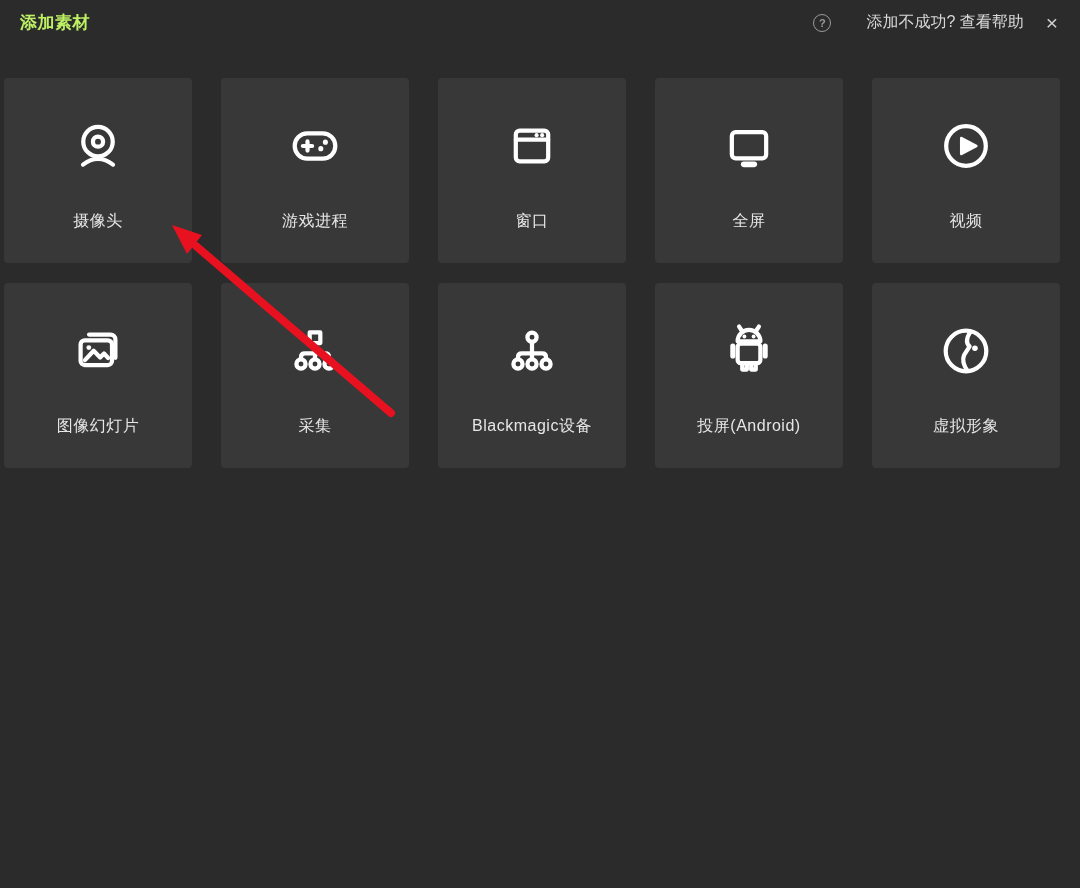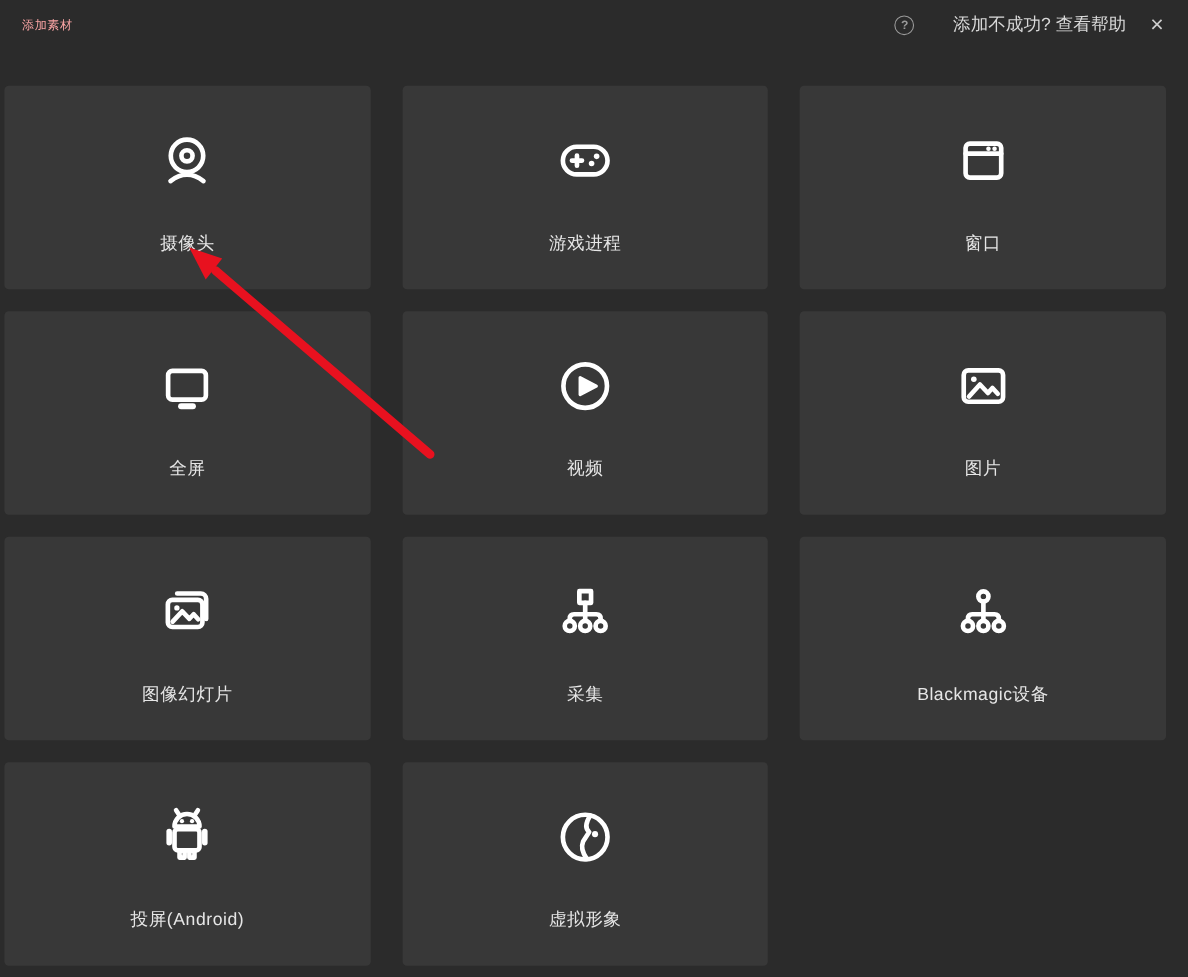--- a/index.html
+++ b/index.html
@@ -8,37 +8,37 @@
     background:#2b2b2b;
     font-family:"Liberation Sans","DejaVu Sans",sans-serif;
     position:relative;overflow:hidden;
     -webkit-font-smoothing:antialiased;
   }
   
   .header{
     height:45px;display:flex;align-items:center;
     padding:0 18px 0 20px;box-sizing:border-box;
   }
-  .title{font-size:11px;font-weight:400;color:#fca5a5;letter-spacing:.5px;}
+  .title{font-size:17px;font-weight:700;color:#bef264;letter-spacing:.5px;}
   .header-right{margin-left:auto;display:flex;align-items:center;}
   .help-group{display:flex;align-items:center;gap:7px;cursor:pointer;}
   .help-circle{
     width:16px;height:16px;border:1.4px solid #9a9a9a;border-radius:50%;
     color:#9a9a9a;font-size:11px;line-height:16px;text-align:center;
     font-weight:700;flex:0 0 auto;
   }
   .help-text{font-size:16px;color:#d8d8d8;margin-left:28px;}
   .close-btn{
     margin-left:18px;color:#cfcfcf;font-size:21px;line-height:21px;
     cursor:pointer;font-weight:400;padding:2px 4px;
   }
   
   .grid{
     position:absolute;left:4px;right:20px;top:78px;
-    display:grid;grid-template-columns:repeat(3,1fr);
+    display:grid;grid-template-columns:repeat(5,1fr);
     gap:20px 29px;
   }
   .tile{
     background:#383838;border-radius:4px;height:185px;
     display:flex;flex-direction:column;align-items:center;
     cursor:pointer;box-sizing:border-box;
   }
   .tile .icon-wrap{margin-top:39px;width:58px;height:58px;flex:0 0 auto;}
   .tile .icon-wrap svg{width:58px;height:58px;display:block;}
   .tile .label{margin-top:36px;font-size:16px;color:#e6e6e6;letter-spacing:.5px;}
@@ -115,32 +115,20 @@
     <div class="tile">
       <div class="icon-wrap">
         <svg viewBox="0 0 24 24" xmlns="http://www.w3.org/2000/svg">
           <g fill="none" stroke="#fff" stroke-width="1.75" stroke-linecap="round" stroke-linejoin="round">
             <circle cx="12" cy="12" r="8.2"></circle>
             <path d="M10.1 8.8 L16.2 12 L10.1 15.2 Z" fill="#fff" stroke-width="1.2"></path>
           </g>
         </svg>
       </div>
       <div class="label">视频</div>
-    </div>
-    <div class="tile">
-      <div class="icon-wrap">
-        <svg viewBox="0 0 24 24" xmlns="http://www.w3.org/2000/svg">
-          <g fill="none" stroke="#fff" stroke-width="1.75" stroke-linecap="round" stroke-linejoin="round">
-            <rect x="4.6" y="6.1" width="14.8" height="11.8" rx="1.7"></rect>
-            <circle cx="8.4" cy="9.4" r="1.05" fill="#fff" stroke="none"></circle>
-            <path d="M6.6 15.9 L10.7 11.4 L13.7 14.6 L15.4 12.7 L17.4 14.9"></path>
-          </g>
-        </svg>
-      </div>
-      <div class="label">图片</div>
     </div>
     <div class="tile">
       <div class="icon-wrap">
         <svg viewBox="0 0 24 24" xmlns="http://www.w3.org/2000/svg">
           <g fill="none" stroke="#fff" stroke-width="1.75" stroke-linecap="round" stroke-linejoin="round">
             <path d="M8.3 5.2 h8.9 a2 2 0 0 1 2 2 v7.6"></path>
             <rect x="4.8" y="7.6" width="13" height="10.2" rx="1.7"></rect>
             <circle cx="8.2" cy="10.6" r="1" fill="#fff" stroke="none"></circle>
             <path d="M6.6 15.8 L10.2 11.9 L12.9 14.7 L14.5 13 L16.2 14.9"></path>
           </g>

